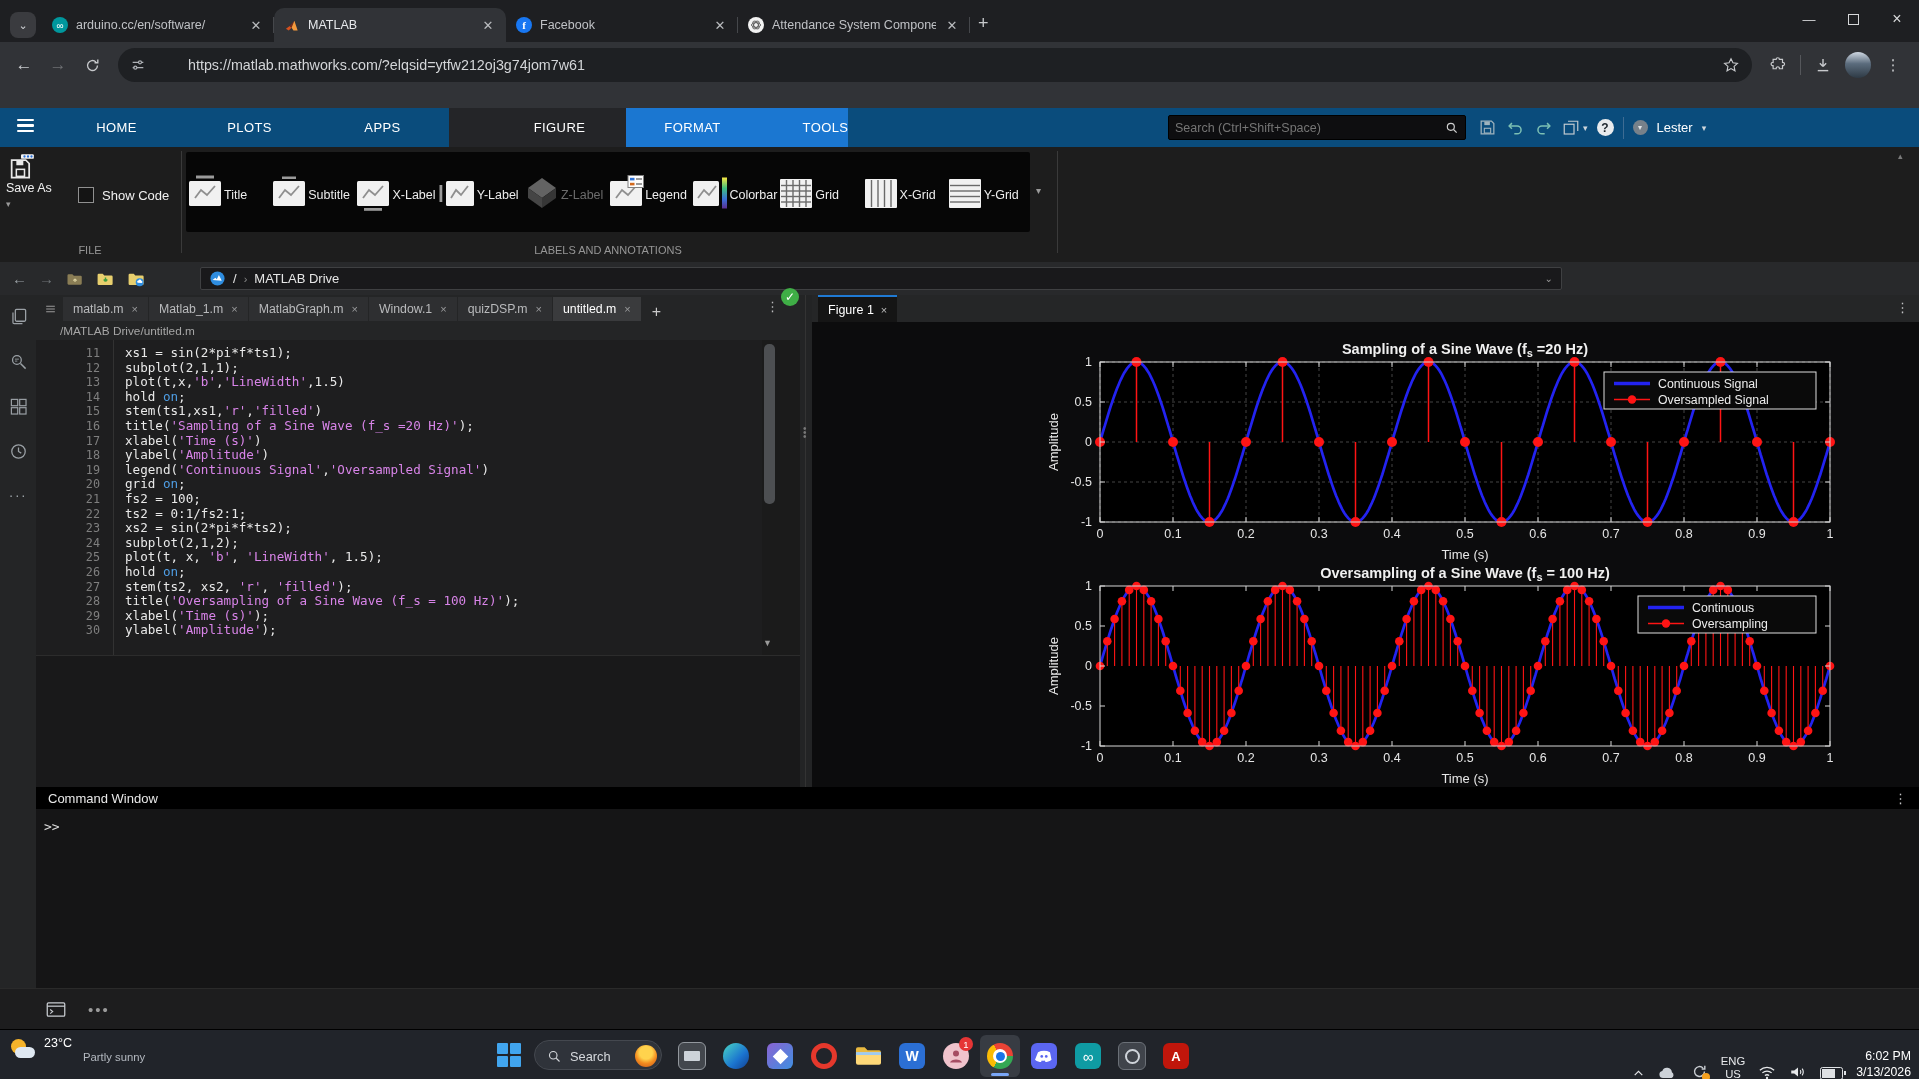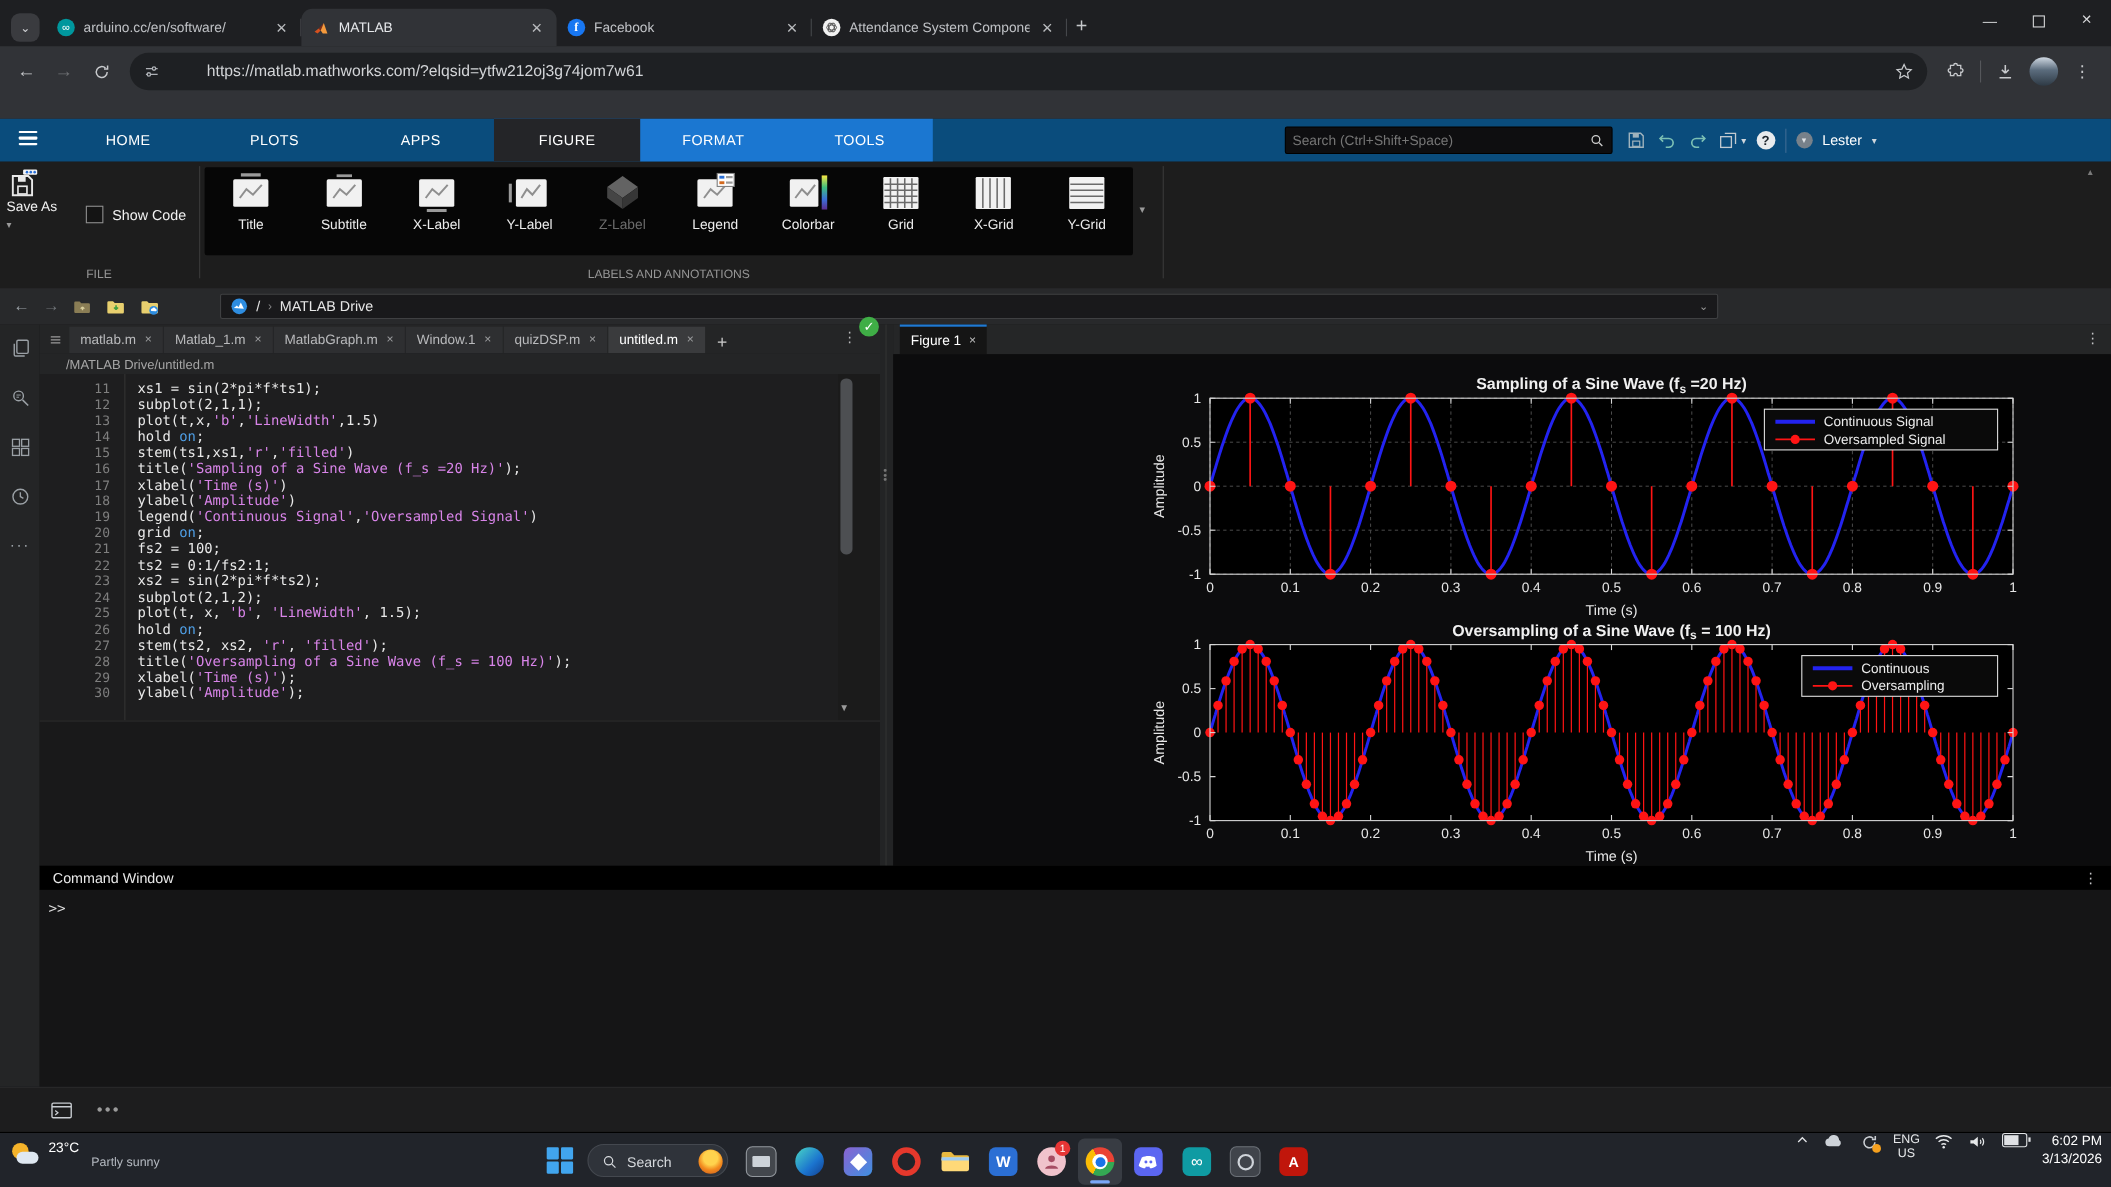--- a/index.html
+++ b/index.html
@@ -25,42 +25,42 @@
   .navico{width:32px;height:32px;display:flex;align-items:center;justify-content:center;font-size:17px;color:#c7c9cc;}
   .navico.dim{color:#6e7073;}
   #omnibox{flex:1;height:34px;margin:0 8px;border-radius:17px;background:#1e2023;display:flex;align-items:center;padding:0 12px;gap:10px;}
   #omnibox .url{flex:1;color:#d3d5d8;font-size:14.3px;white-space:nowrap;overflow:hidden;margin-left:32px;}
   #avatar{width:26px;height:26px;border-radius:50%;background:linear-gradient(180deg,#cfd8e2 0%,#5b6c7d 45%,#2e3a45 100%);margin:0 4px;}
   
   #mltabs{position:absolute;top:108px;left:0;width:1919px;height:39px;background:#0a4c7c;}
   #ctxbg{position:absolute;left:449px;top:0;width:399px;height:39px;background:#1b77d1;}
   #mltabrow{position:absolute;left:50px;top:0;height:39px;display:flex;}
   .mltab{width:133px;height:39px;display:flex;align-items:center;justify-content:center;color:#fff;font-size:13px;letter-spacing:.4px;position:relative;}
-  .mltab.sel{background:#242528;}
+  .mltab.sel{background:#242528;padding-left:44px;}
   #hamburger{position:absolute;left:17px;top:11px;width:17px;}
   #hamburger div{height:2.4px;background:#fff;margin-bottom:3px;border-radius:1px;}
   #mlsearch{position:absolute;left:1168px;top:7px;width:296px;height:23px;background:#0e0e10;border:1px solid #000;
             border-radius:2px;display:flex;align-items:center;}
   #mlsearch input{flex:1;background:transparent;border:none;outline:none;color:#c9c9c9;font-size:12.5px;padding:0 6px;font-family:"Liberation Sans",sans-serif;}
   #mlicons{position:absolute;left:1478px;top:0;height:39px;display:flex;align-items:center;gap:9px;color:#dfe3e6;}
   .vsep{width:1px;height:22px;background:#3e6c93;}
   #help-circ{width:17px;height:17px;border-radius:50%;background:#e9ebed;color:#1d242b;font-weight:bold;font-size:12px;
              display:flex;align-items:center;justify-content:center;}
   #user-circ{width:15px;height:15px;border-radius:50%;background:#77818a;color:#dfe3e6;font-size:8px;display:flex;align-items:center;justify-content:center;}
   #mluser{color:#fff;font-size:13px;}
   .chev{font-size:9px;color:#cfd6dc;}
   
   #ribbon{position:absolute;top:147px;left:0;width:1919px;height:115px;background:#1d1d1d;}
   #saveas{position:absolute;left:6px;top:6px;width:60px;text-align:left;color:#f0f0f0;font-size:12.5px;}
   #showcode{position:absolute;left:78px;top:40px;display:flex;align-items:center;gap:8px;color:#f0f0f0;font-size:13px;}
   #showcode .cb{width:14px;height:14px;border:1px solid #909090;background:#141414;}
   .secdiv{position:absolute;top:4px;width:1px;height:102px;background:#3a3a3a;}
   .seclabel{position:absolute;top:97px;color:#969696;font-size:11px;text-align:center;}
   #labpanel{position:absolute;left:186px;top:5px;width:844px;height:80px;background:#060606;border-radius:2px;display:flex;}
-  .ribitem{flex:1;display:flex;flex-direction:column;align-items:center;justify-content:flex-start;padding-top:5px;color:#ededed;font-size:12.5px;}
+  .ribitem{flex:1;display:flex;flex-direction:row;align-items:center;justify-content:flex-start;padding-top:5px;color:#ededed;font-size:12.5px;}
   .ribitem .ric{height:40px;display:flex;align-items:flex-start;justify-content:center;}
   .ribitem.disabled{color:#6c6c6c;}
   #labmore{position:absolute;left:1036px;top:38px;color:#9a9a9a;font-size:10px;}
   #ribcollapse{position:absolute;left:1898px;top:4px;color:#7a7a7a;font-size:9px;}
   
   #pathbar{position:absolute;top:262px;left:0;width:1919px;height:33px;background:#28292b;display:flex;align-items:center;}
   .pb-ico{margin-left:12px;font-size:15px;color:#8f9499;}
   #addr{position:absolute;left:200px;top:5px;width:1362px;height:23px;background:#19191b;border:1px solid #3f4042;border-radius:2px;
         display:flex;align-items:center;gap:7px;padding-left:8px;box-sizing:border-box;font-size:13px;color:#e6e6e6;}
   #addr .sep{color:#8a8a8a;font-size:11px;}
@@ -123,21 +123,21 @@
   .appcell{position:absolute;top:5px;width:40px;height:42px;border-radius:6px;display:flex;align-items:center;justify-content:center;}
   .appcell.active{background:#383c43;}
   .appcell.active::after{content:"";position:absolute;bottom:1px;left:11px;width:18px;height:3px;border-radius:2px;background:#7aa7f7;}
   .app-sq{width:26px;height:26px;border-radius:6px;display:flex;align-items:center;justify-content:center;font-style:normal;}
   .app-circ{width:26px;height:26px;border-radius:50%;display:flex;align-items:center;justify-content:center;box-sizing:border-box;}
   .badge{position:absolute;top:2px;right:3px;width:14px;height:14px;border-radius:50%;background:#e63535;color:#fff;font-size:9.5px;
          display:flex;align-items:center;justify-content:center;}
   .chrome{background:conic-gradient(from -30deg,#ea4335 0 120deg,#34a853 120deg 240deg,#fbbc05 240deg 360deg);}
   .chr-ring{width:14px;height:14px;background:#fff;border-radius:50%;display:flex;align-items:center;justify-content:center;}
   .chr-core{width:9px;height:9px;background:#1a73e8;border-radius:50%;}
-  #tray{position:absolute;right:8px;top:0;height:50px;display:flex;align-items:flex-start;gap:13px;}
+  #tray{position:absolute;right:8px;top:0;height:50px;display:flex;align-items:flex-end;gap:13px;}
   .trayico{color:#e2e4e7;display:flex;align-items:center;justify-content:center;}
   #lang{text-align:center;color:#e8eaec;font-size:11.3px;line-height:12.5px;}
   #battery{width:21px;height:11px;border:1.5px solid #dfe1e4;border-radius:2.5px;position:relative;}
   #battery::before{content:"";position:absolute;left:1px;top:1px;bottom:1px;width:13px;background:#dfe1e4;}
   #battery::after{content:"";position:absolute;right:-4px;top:2.5px;width:2px;height:4px;background:#dfe1e4;}
   #clock{text-align:right;color:#fff;font-size:12.3px;line-height:15.5px;}
   #syncdot{position:absolute;right:-2px;bottom:-1px;width:8px;height:8px;border-radius:50%;background:#f5a01e;}
   svg{display:inline-block;vertical-align:middle;}
 </style>
 </head>

